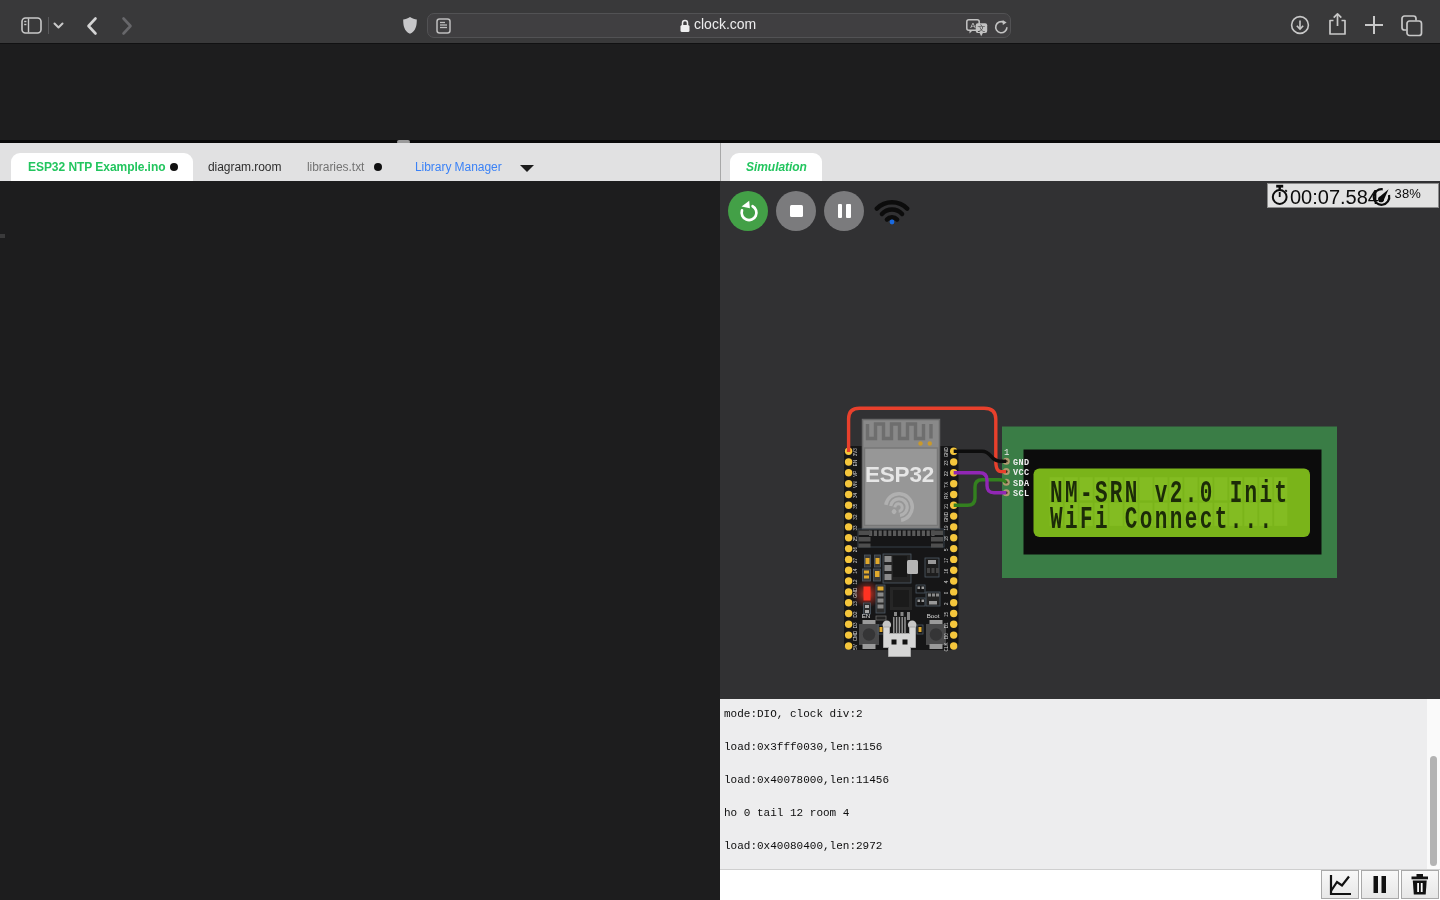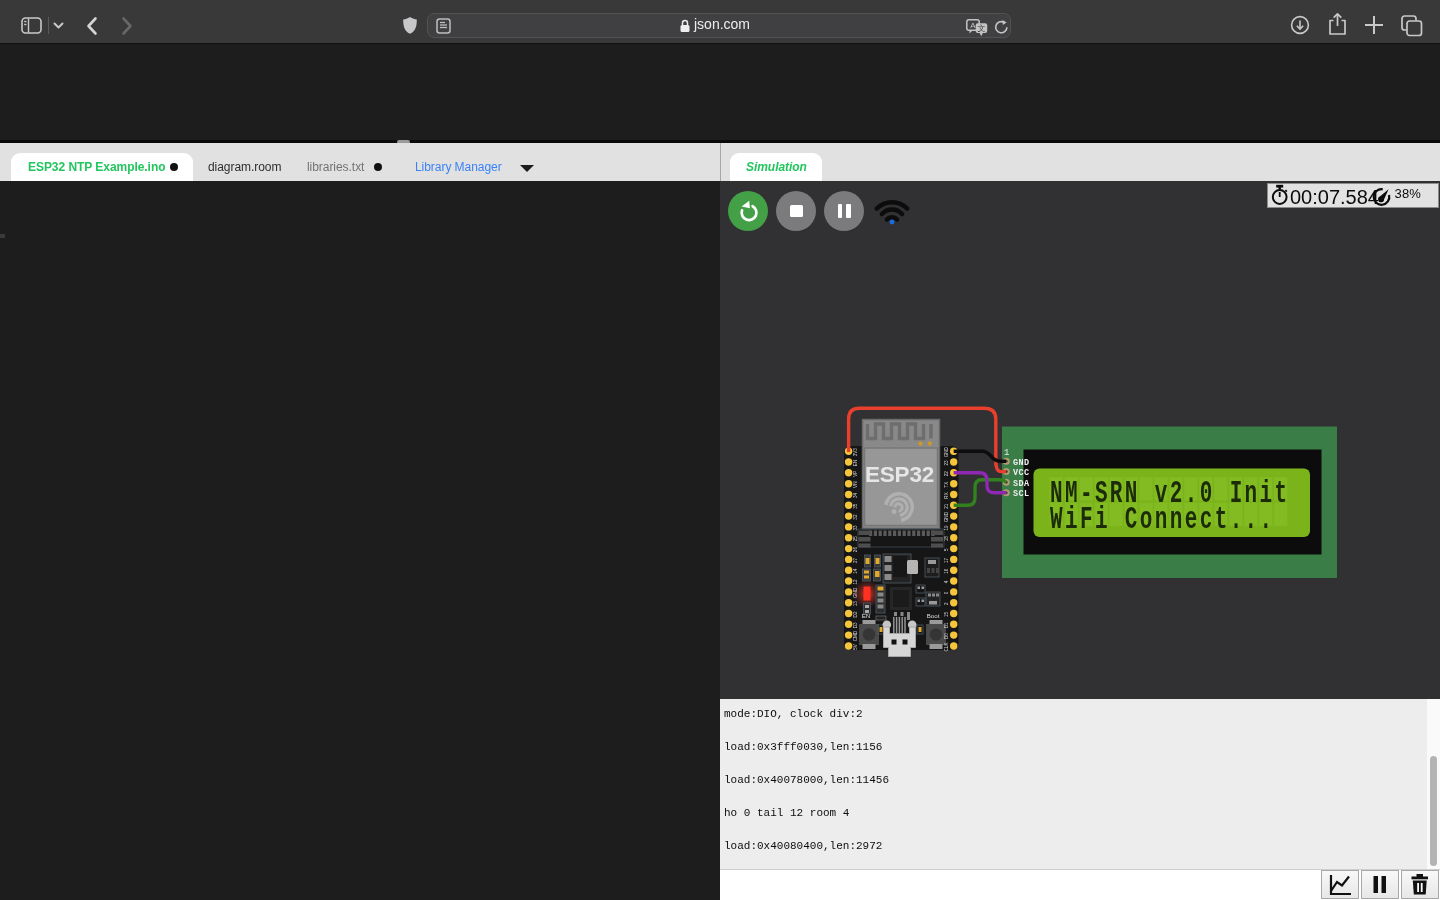--- a/index.html
+++ b/index.html
@@ -412,21 +412,21 @@
 <svg class="abs" style="left:436px; top:18px;" width="16" height="16" viewBox="0 0 16 16">
   <rect x="1" y="1" width="13" height="14" rx="2.5" fill="none" stroke="#bfbfbf" stroke-width="1.5"></rect>
   <line x1="4" y1="4.5" x2="9" y2="4.5" stroke="#bfbfbf" stroke-width="1.3"></line>
   <line x1="4" y1="7" x2="11" y2="7" stroke="#bfbfbf" stroke-width="1.3"></line>
   <line x1="4" y1="9.5" x2="11" y2="9.5" stroke="#bfbfbf" stroke-width="1.3"></line>
 </svg>
 <svg class="abs" style="left:679px; top:18.5px;" width="12" height="14" viewBox="0 0 12 14">
   <rect x="1.5" y="6" width="9" height="7" rx="1.5" fill="#ededee"></rect>
   <path d="M 3.5 6 V 4 a 2.5 2.5 0 0 1 5 0 V 6" fill="none" stroke="#ededee" stroke-width="1.5"></path>
 </svg>
-<div class="abs" style="left:694px; top:16px; font-size:14px; color:#ededee;">json.com</div>
+<div class="abs" style="left:694px; top:16px; font-size:14px; color:#ededee;">clock.com</div>
 <svg class="abs" style="left:966px; top:19px;" width="23" height="18" viewBox="0 0 23 18">
   <rect x="0.8" y="0.8" width="12.4" height="10.4" rx="2" fill="none" stroke="#c3c3c3" stroke-width="1.5"></rect>
   <text x="7" y="9" font-size="8" fill="#c3c3c3" text-anchor="middle" font-family="Liberation Sans">A</text>
   <path d="M 3.5 11 L 3.5 14.5 L 7 11 Z" fill="#c3c3c3"></path>
   <rect x="9.7" y="4.3" width="11.5" height="9.7" rx="2" fill="#c3c3c3"></rect>
   <text x="15.5" y="12" font-size="8" fill="#39393a" text-anchor="middle" font-family="Liberation Sans">文</text>
   <path d="M 13.5 13.7 L 15.2 17.2 L 17 13.7 Z" fill="#c3c3c3"></path>
 </svg>
 <svg class="abs" style="left:994px; top:19.5px;" width="15" height="15" viewBox="0 0 15 15">
   <path d="M 12.9 7.2 A 5.6 5.6 0 1 1 9.8 2.2" fill="none" stroke="#c3c3c3" stroke-width="1.6"></path>

